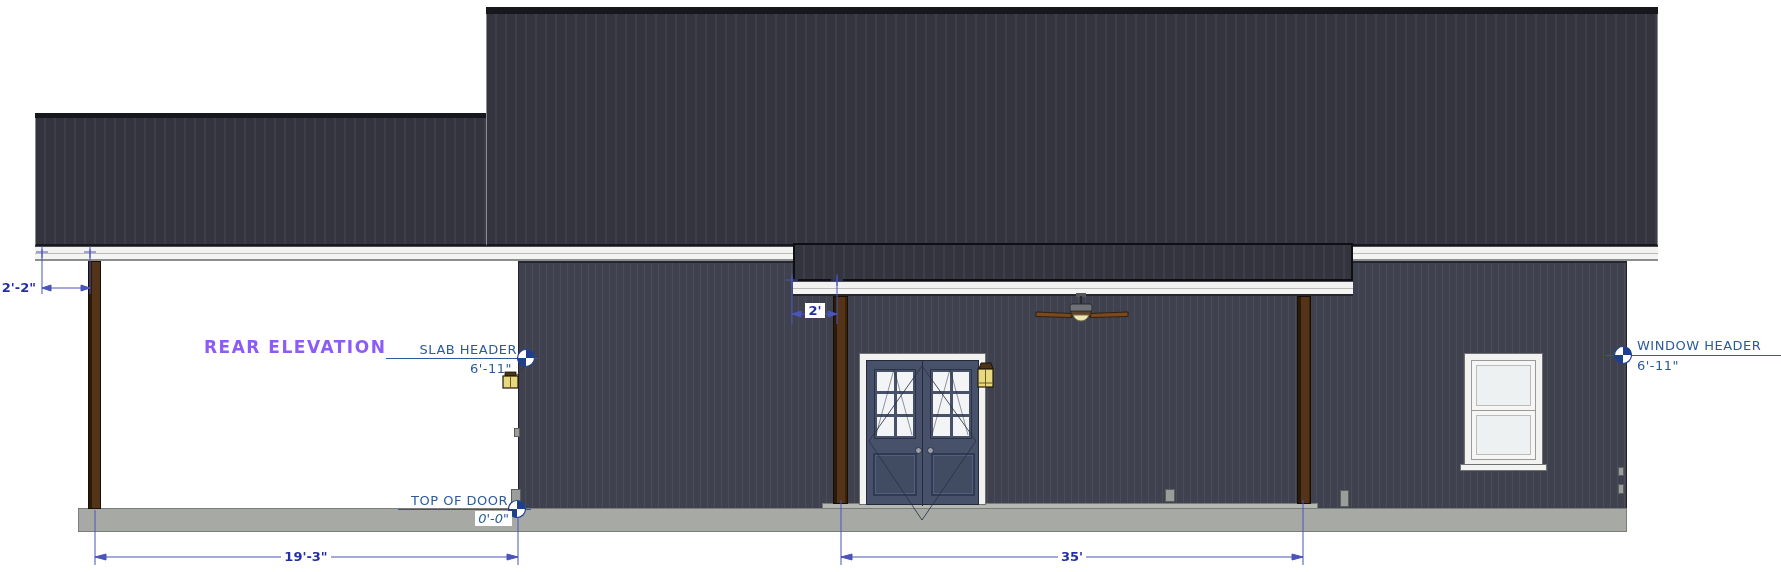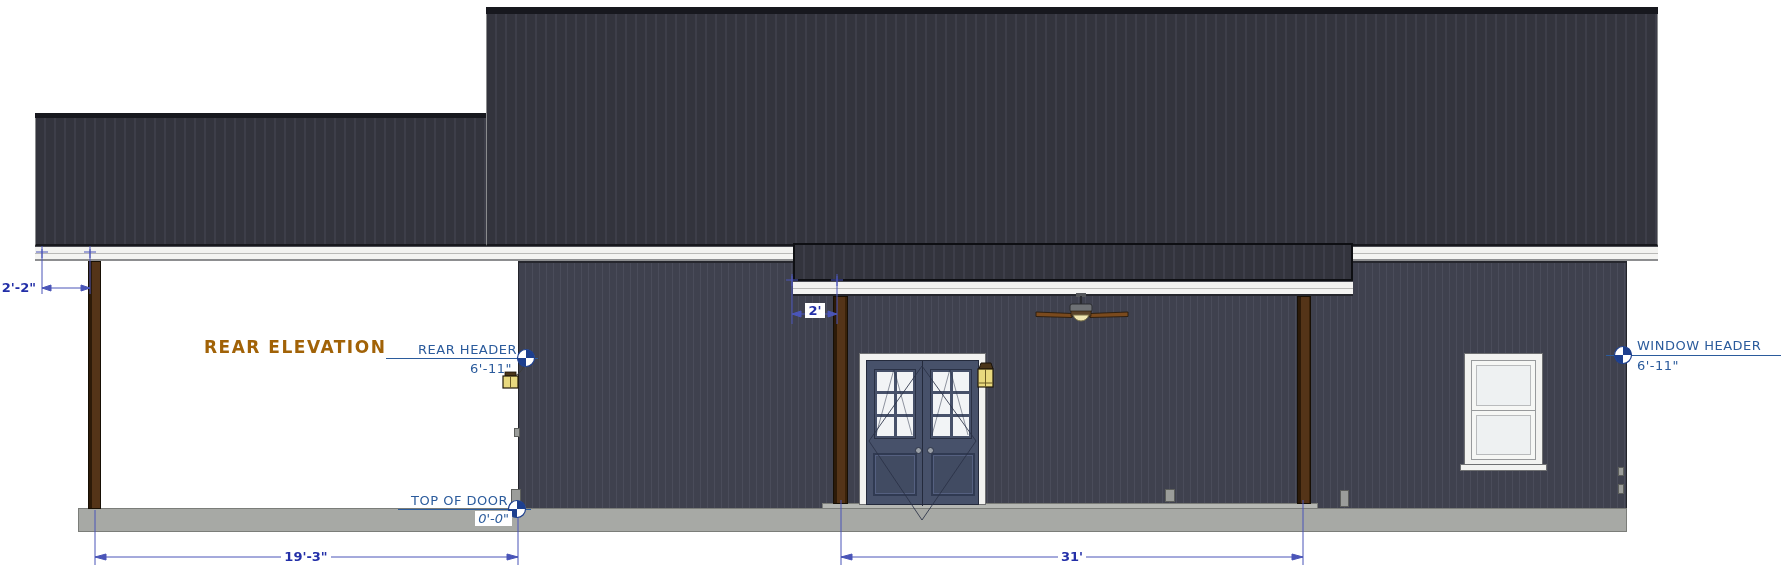--- a/index.html
+++ b/index.html
@@ -8,21 +8,21 @@
   .abs{position:absolute;}
   
   .roof{background:repeating-linear-gradient(90deg,#33343d 0px,#33343d 8px,#3d3e49 8px,#3d3e49 10px);}
   .wallmat{background:repeating-linear-gradient(90deg,#3f414e 0px,#3f414e 6px,#4a4c5a 6px,#4a4c5a 7px);}
   .ridge{background:#17181e;}
   .fascia{background:linear-gradient(180deg,#4a4b52 0px,#4a4b52 1px,#f2f2f0 1px,#f2f2f0 7px,#b9b9b7 7px,#b9b9b7 8px,#f4f4f2 8px,#f4f4f2 13px,#8d8e90 13px,#8d8e90 15px);}
   .post{background:linear-gradient(90deg,#2c1a08 0px,#2c1a08 3px,#543418 3px,#543418 11px,#3a2209 11px);border:1px solid #170f04;box-sizing:border-box;}
   .slab{background:#a7a9a5;border:1px solid #7b7d79;box-sizing:border-box;}
   .step{background:#b6b8b4;border:1px solid #7b7d79;box-sizing:border-box;}
   
-  .ttl{color:#a16207;font-size:17px;font-weight:bold;letter-spacing:1.5px;white-space:nowrap;}
+  .ttl{color:#8b5cf6;font-size:17px;font-weight:bold;letter-spacing:1.5px;white-space:nowrap;}
   .callout{color:#2b5b9c;font-size:13px;letter-spacing:.5px;white-space:nowrap;}
   .dimtxt{color:#232fa8;font-size:13px;font-weight:bold;white-space:nowrap;}
   .halo{background:#fff;padding:0 3px;}
   .ctr{text-align:center;} .rgt{text-align:right;}
   
   .trim{background:#f2f2f0;border:1px solid #6f7072;box-sizing:border-box;}
   .leafarea{background:#47516a;border:1px solid #242a3c;box-sizing:border-box;}
   .lite{background:#f2f4f6;}
   .panel{background:#414b62;border:2px solid #303a52;box-shadow:inset 0 0 0 1px #556080;box-sizing:border-box;}
   .sash{background:#f6f7f5;border:1px solid #989a9c;box-sizing:border-box;}
@@ -187,27 +187,27 @@
     </g>
     <g>
       <circle cx="517" cy="509" r="8.5" fill="#fff" stroke="#1d3f8e" stroke-width="1.2"></circle>
       <path d="M517 509 L517 500.5 A8.5 8.5 0 0 1 525.5 509 Z" fill="#1d3f8e"></path>
       <path d="M517 509 L517 517.5 A8.5 8.5 0 0 1 508.5 509 Z" fill="#1d3f8e"></path>
     </g>
   </svg>
 
   <div class="abs ttl" style="left:204px;top:337px;">REAR ELEVATION</div>
 
-  <div class="abs callout rgt" style="left:380px;top:342px;width:137px;">REAR HEADER</div>
+  <div class="abs callout rgt" style="left:380px;top:342px;width:137px;">SLAB HEADER</div>
   <div class="abs callout rgt" style="left:430px;top:361px;width:82px;">6'-11"</div>
 
   <div class="abs callout" style="left:1637px;top:338px;">WINDOW HEADER</div>
   <div class="abs callout" style="left:1637px;top:358px;">6'-11"</div>
 
   <div class="abs callout rgt" style="left:378px;top:493px;width:130px;">TOP OF DOOR</div>
   <div class="abs dimtxt rgt" style="left:448px;top:511px;width:64px;color:#2b5b9c;font-weight:normal;font-style:italic;"><span class="halo">0'-0"</span></div>
 
   <div class="abs dimtxt rgt" style="left:0px;top:280px;width:36px;">2'-2"</div>
   <div class="abs dimtxt ctr" style="left:798px;top:303px;width:34px;"><span class="halo">2'</span></div>
   <div class="abs dimtxt ctr" style="left:266px;top:549px;width:80px;"><span class="halo">19'-3"</span></div>
-  <div class="abs dimtxt ctr" style="left:1040px;top:549px;width:64px;"><span class="halo">31'</span></div>
+  <div class="abs dimtxt ctr" style="left:1040px;top:549px;width:64px;"><span class="halo">35'</span></div>
 
 </div>
 
 </body></html>

